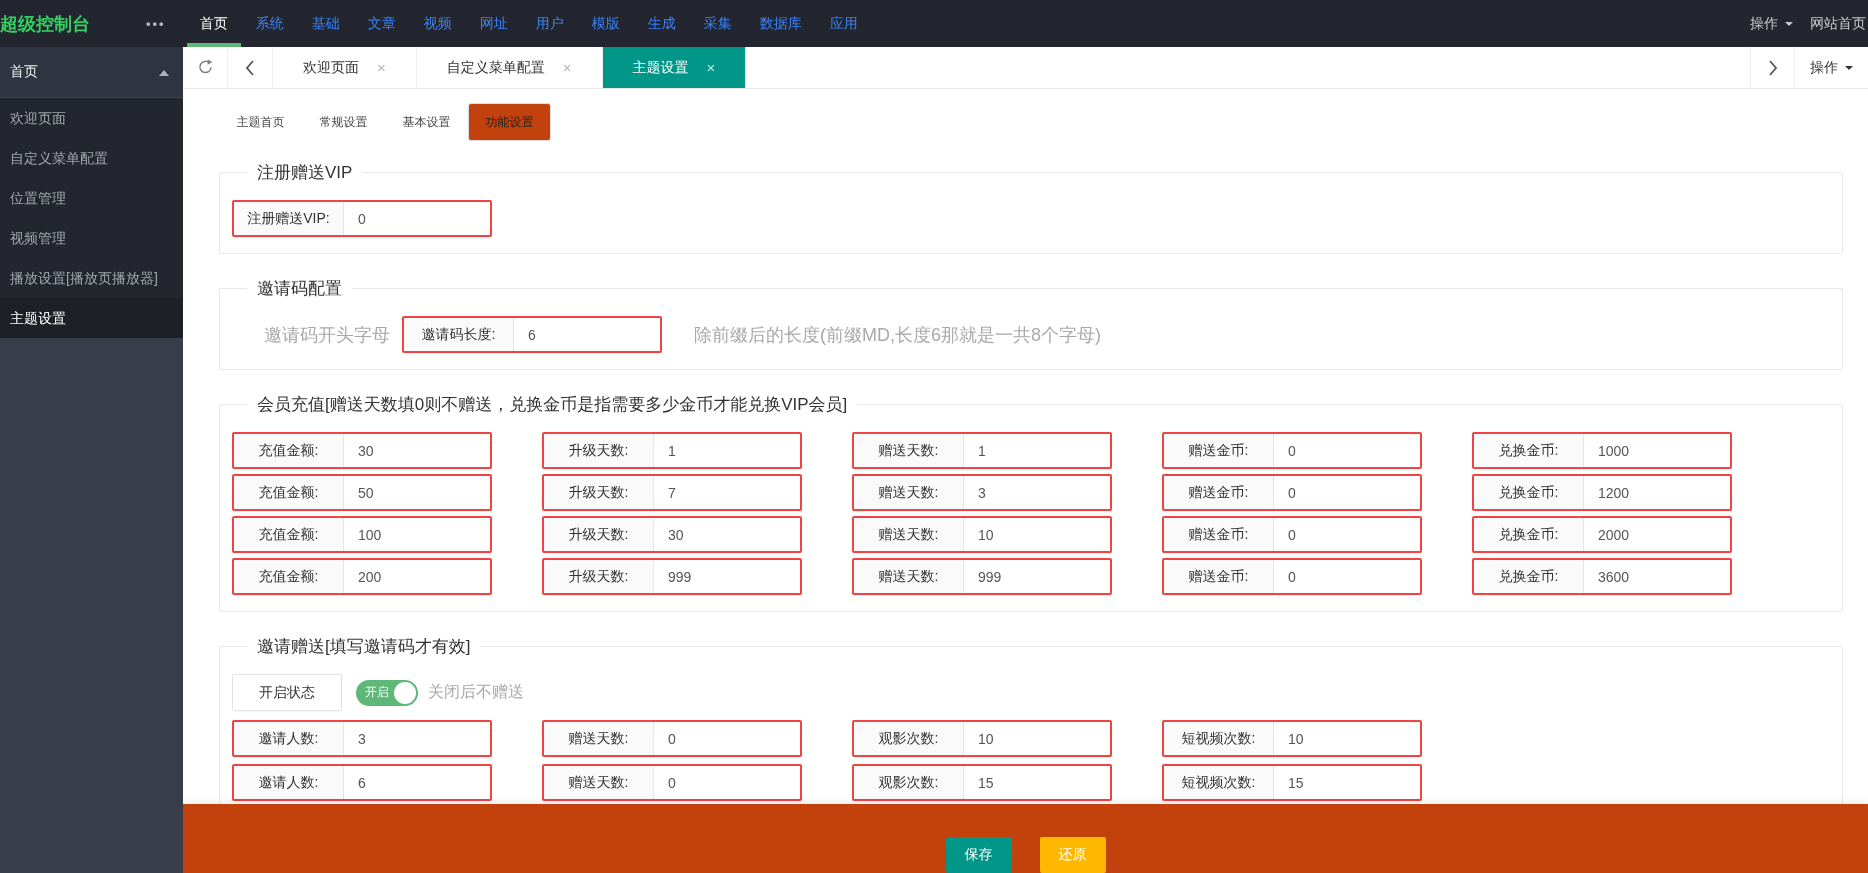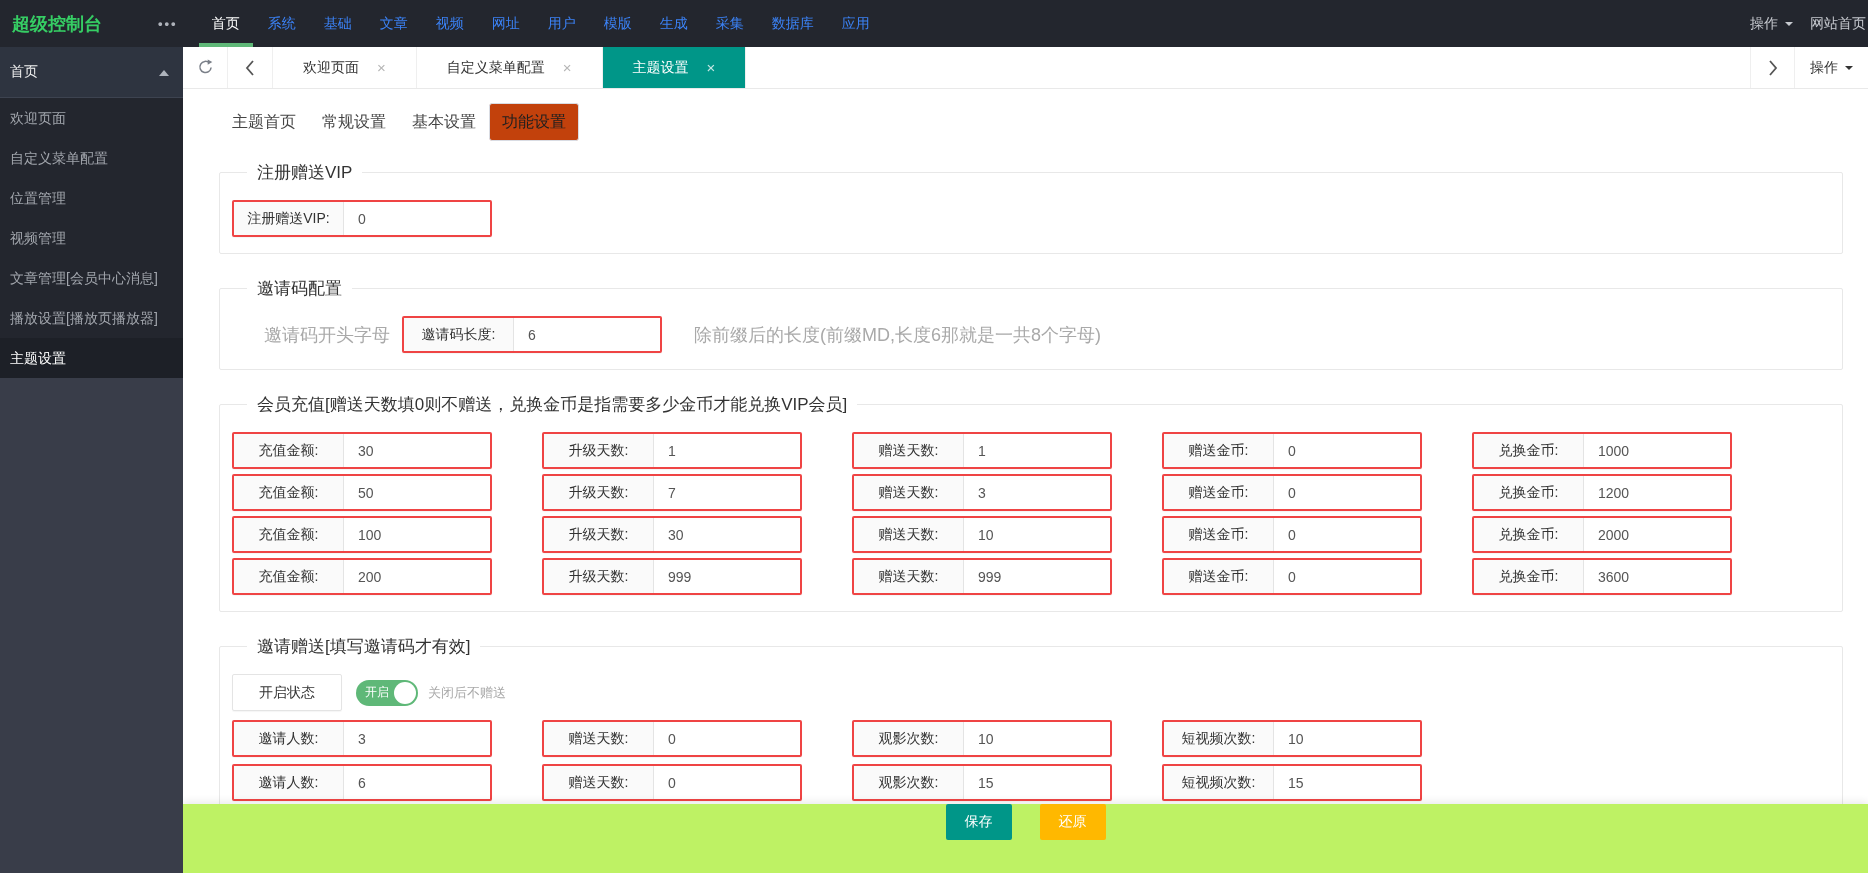--- a/index.html
+++ b/index.html
@@ -3,21 +3,21 @@
 <meta charset="utf-8">
 <style>
   * { box-sizing: border-box; }
   html,body { margin:0; padding:0; }
   body {
     width:1868px; height:873px; overflow:hidden; background:#fff;
     font-family:"Liberation Sans","DejaVu Sans",sans-serif;
   }
   
   .topbar { height:47px; background:#23262E; display:flex; align-items:stretch; position:relative; z-index:6; }
-  .logo { color:#36CE64; font-size:18px; font-weight:bold; display:flex; align-items:center; padding-left:12px; }
+  .logo { color:#36CE64; font-size:18px; font-weight:bold; display:flex; align-items:center; padding-left:0; }
   .dots { color:#aeb2ba; display:flex; align-items:center; margin:0 20px 0 56px; font-size:13px; letter-spacing:2px; font-weight:bold; cursor:pointer; }
   .topnav { display:flex; }
   .nav-item { position:relative; display:flex; align-items:center; padding:0 14px; color:#3b82f6; font-size:14px; cursor:pointer; }
   .nav-item.active { color:#fff; }
   .nav-item.active::after { content:""; position:absolute; left:1px; right:1px; bottom:0; height:4px; background:#5FB878; }
   .topbar-right { margin-left:auto; display:flex; align-items:center; color:#c7cad0; font-size:14px; }
   .tb-action { display:flex; align-items:center; gap:7px; padding:0 17px; cursor:pointer; }
   .caret { width:0; height:0; border:4px solid transparent; border-top-color:#c7cad0; margin-top:4px; }
   .tb-home { padding-right:2px; cursor:pointer; white-space:nowrap; }
   
@@ -38,42 +38,42 @@
   .tab .close { color:#b5b5b5; font-size:15px; cursor:pointer; }
   .tab.active { background:#009688; color:#fff; }
   .tab.active .close { color:rgba(255,255,255,.78); }
   .tabbar-right { margin-left:auto; display:flex; align-items:stretch; }
   .tb-cell.rightcell { border-left:1px solid #efefef; }
   .tb-op { display:flex; align-items:center; gap:7px; padding:0 15px; font-size:14px; color:#333; cursor:pointer; }
   .tb-op .caret { border-top-color:#333; }
   
   .content { flex:1; overflow:hidden; padding:14px 25px 0 36px; }
   .subtabs { display:flex; margin-bottom:20px; }
-  .subtab { min-width:83px; height:38px; display:flex; align-items:center; justify-content:center; font-size:16px; color:#454545; cursor:pointer; border:1px solid transparent; padding:0 12px; }
+  .subtab { min-width:83px; height:38px; display:flex; align-items:center; justify-content:center; font-size:12px; color:#454545; cursor:pointer; border:1px solid transparent; padding:0 12px; }
   .subtab.active { border-color:#d9dce3; border-radius:3px; background:#c2410c; color:#1f1f1f; }
   fieldset.sect { border:1px solid #e8e8e8; border-radius:2px; margin:0 0 23px; padding:4px 0 16px 12px; }
   fieldset.sect legend { font-size:17px; color:#333; padding:0 10px; margin-left:15px; }
   .rows { margin-top:12px; display:flex; flex-direction:column; gap:5px; }
   .frow { display:flex; gap:50px; }
   .frow.tight { gap:12px; }
   .field { display:flex; align-items:center; }
   .group { display:flex; width:260px; height:37px; border:2px solid #ef4444; border-radius:2px; background:#fff; box-shadow:0 1px 1px rgba(0,0,0,.04); }
   .glabel { width:110px; flex-shrink:0; background:#fafafa; border-right:1px solid #e4e4e4; display:flex; align-items:center; justify-content:center; font-size:14px; color:#333; }
   .ginput { flex:1; min-width:0; border:0; outline:none; padding:0 0 0 14px; font-size:14px; color:#555; background:#fff; font-family:inherit; }
   .hint { margin-left:32px; font-size:18px; color:#a9a9a9; white-space:nowrap; }
   .toggle-row { display:flex; align-items:center; margin-top:12px; margin-bottom:9px; }
   .status-box { width:110px; height:37px; border:1px solid #e4e4e4; border-radius:2px; box-shadow:0 1px 1px rgba(0,0,0,.04);
     display:flex; align-items:center; justify-content:center; font-size:14px; color:#333; }
   .toggle { margin-left:14px; width:62px; height:26px; border-radius:13px; background:#5FB878; position:relative; cursor:pointer; display:flex; align-items:center; }
   .toggle .t-label { color:#fff; font-size:12px; margin-left:9px; }
   .toggle .knob { position:absolute; right:2px; top:2px; width:22px; height:22px; border-radius:50%; background:#fff; }
-  .toggle-hint { margin-left:10px; font-size:13px; color:#a9a9a9; }
+  .toggle-hint { margin-left:10px; font-size:16px; color:#a9a9a9; }
   
-  .footer { position:absolute; left:0; right:0; bottom:0; height:69px; background:#bef264;
-    box-shadow:0 -2px 8px rgba(0,0,0,.09); display:flex; align-items:flex-start; justify-content:center; gap:28px; z-index:4; }
+  .footer { position:absolute; left:0; right:0; bottom:0; height:69px; background:#c2410c;
+    box-shadow:0 -2px 8px rgba(0,0,0,.09); display:flex; align-items:flex-end; justify-content:center; gap:28px; z-index:4; }
   .btn { height:36px; padding:0 19px; border:none; border-radius:2px; font-size:14px; color:#fff; cursor:pointer; font-family:inherit; }
   .btn.save { background:#009688; }
   .btn.reset { background:#FFB800; }
 </style>
 </head>
 <body>
 
 <div class="topbar">
   <div class="logo">超级控制台</div>
   <div class="dots">•••</div>
@@ -104,21 +104,20 @@
   <aside class="sidebar">
     <div class="side-header">
       <span>首页</span>
       <span class="tri-up"></span>
     </div>
     <ul class="side-menu" id="side-menu">
         <li class="side-item">欢迎页面</li>
         <li class="side-item">自定义菜单配置</li>
         <li class="side-item">位置管理</li>
         <li class="side-item">视频管理</li>
-        <li class="side-item">文章管理[会员中心消息]</li>
         <li class="side-item">播放设置[播放页播放器]</li>
         <li class="side-item active">主题设置</li>
       </ul>
   </aside>
 
   <main class="main">
     <div class="tabbar">
       <div class="tb-cell">
         <svg width="17" height="17" viewBox="0 0 20 20">
           <path d="M14.6 4.6 A6.6 6.6 0 1 0 16.6 10" fill="none" stroke="#7a7f88" stroke-width="1.8"></path>

